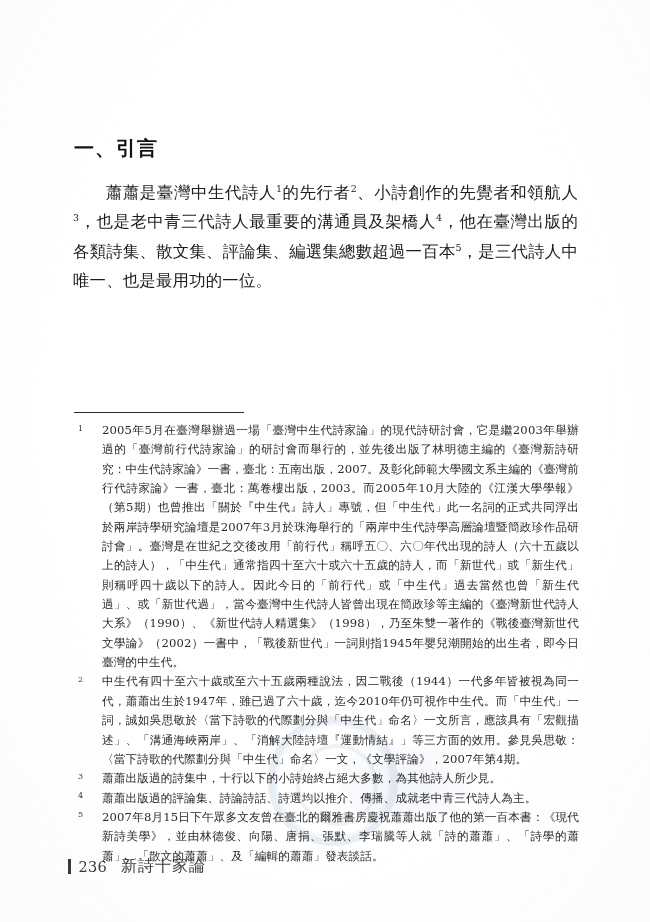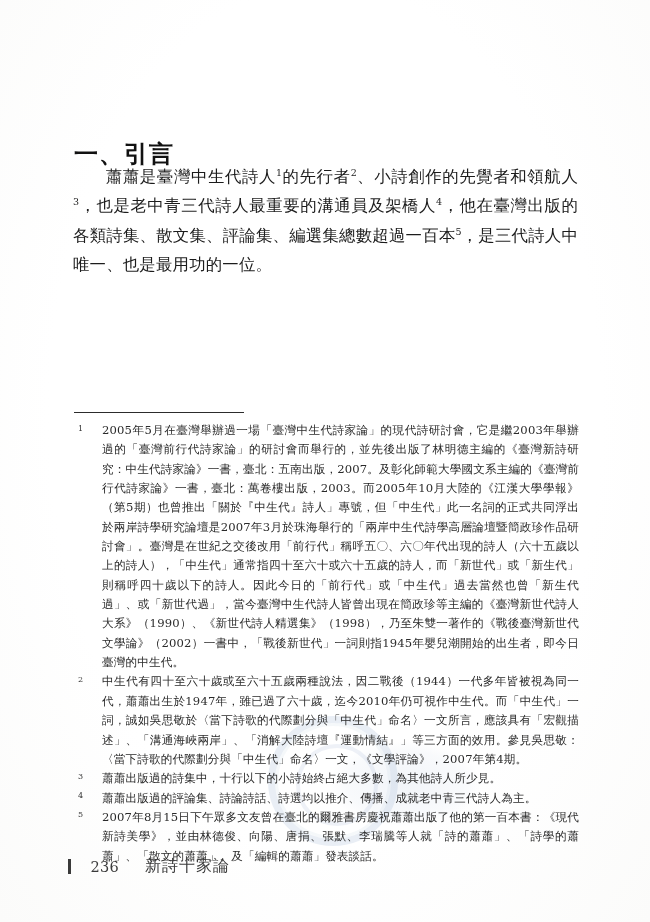--- a/index.html
+++ b/index.html
@@ -69,42 +69,42 @@
     position: absolute;
     left: 0; top: 0; right: 0; bottom: 0;
     z-index: 2;
   }
 
   
   .section-heading {
     position: absolute;
     left: 74px;
     top: 118px;
-    font-size: 24px;
+    font-size: 20px;
     font-weight: 700;
     letter-spacing: 1px;
     color: #111111;
     font-family: Liberation Mono, monospace;
   }
 
   
   .body-block {
     position: absolute;
     left: 73px;
     top: 162px;
     width: 505px;
   }
   .body-para {
     font-size: 16.4px;
     line-height: 29.4px;
     text-align: justify;
     text-indent: 2em;
     color: #1c1c1c;
     letter-spacing: 0.2px;
-    margin: 0 0 2px 0;
+    margin: 16px 0 2px 0;
     text-justify: inter-ideograph;
   }
   .body-para sup {
     font-size: 9.5px;
     vertical-align: super;
     line-height: 0;
     letter-spacing: 0;
   }
 
   
@@ -145,21 +145,21 @@
     color: #333333;
   }
 
   
   .page-footer {
     position: absolute;
     left: 68px;
     top: 856px;
     display: flex;
     align-items: center;
-    gap: 17px;
+    gap: 5px;
     color: #3a3a3a;
   }
   .footer-bar {
     display: inline-block;
     width: 2.5px;
     height: 15px;
     background: #3a3a3a;
     margin-right: 3px;
   }
   .footer-page-num {

